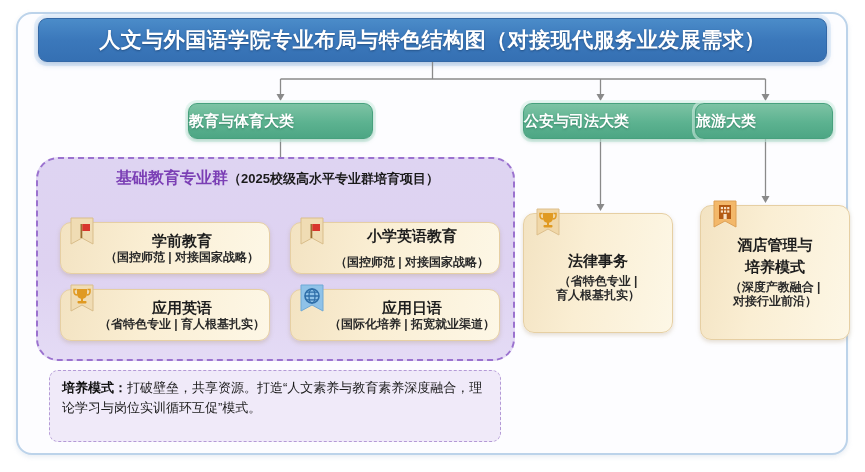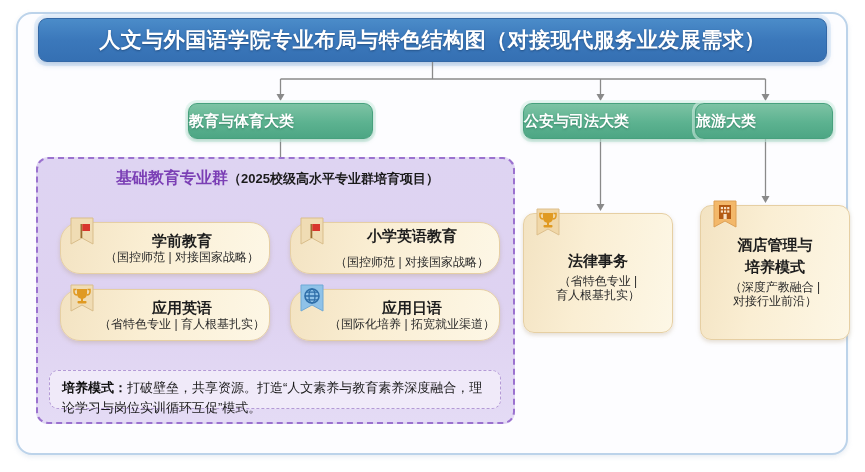--- a/index.html
+++ b/index.html
@@ -93,23 +93,23 @@
   #cat-edu   { left: 188px; top: 103px; width: 185px; }
   #cat-law   { left: 523px; top: 103px; width: 184px; }
   #cat-tour  { left: 695px; top: 103px; width: 138px; }
 
   
   .group-panel {
     position: absolute;
     left: 36px;
     top: 157px;
     width: 479px;
-    height: 267px;
+    height: 204px;
     border: 2px dashed #9b72cf;
-    border-radius: 12px;
+    border-radius: 22px;
     background: linear-gradient(180deg, #ded4f2 0%, #ded2f1 55%, #e4dbf5 100%);
     box-sizing: border-box;
   }
   .group-header {
     position: absolute;
     left: 0;
     top: 9px;
     width: 479px;
     text-align: center;
     white-space: nowrap;
@@ -141,31 +141,31 @@
     text-align: center;
     line-height: 1.16;
     white-space: nowrap;
   }
   .prog-card .card-sub {
     font-size: 12px;
     color: #2a2a2a;
     text-align: center;
     line-height: 1.2;
     white-space: nowrap;
+    font-weight: bold;
   }
 
   
   .card-inner {
     width: 210px;
     height: 52px;
     padding-left: 34px;
     display: flex;
     flex-direction: column;
     justify-content: center;
-    border-radius: 20px;
   }
   #card-preschool { left: 60px;  top: 222px; }
   #card-primary   { left: 290px; top: 222px; gap: 10px; }
   #card-english   { left: 60px;  top: 289px; }
   #card-japanese  { left: 290px; top: 289px; }
 
   
   .card-right {
     width: 150px;
     display: flex;
@@ -188,21 +188,21 @@
   .card-inner .ribbon { left: 6px; }
   #card-legal .ribbon { left: 9px; }
   #card-hotel .ribbon { left: 9px; }
 
   
   .note-box {
     position: absolute;
     left: 49px;
     top: 370px;
     width: 452px;
-    height: 39px;
+    height: 72px;
     border: 1px dashed #b49ad6;
     border-radius: 9px;
     background: #f0eaf9;
     box-sizing: border-box;
     padding: 7px 12px 0 12px;
   }
   .note-box .note-label {
     font-size: 13px;
     font-weight: bold;
     color: #111111;

